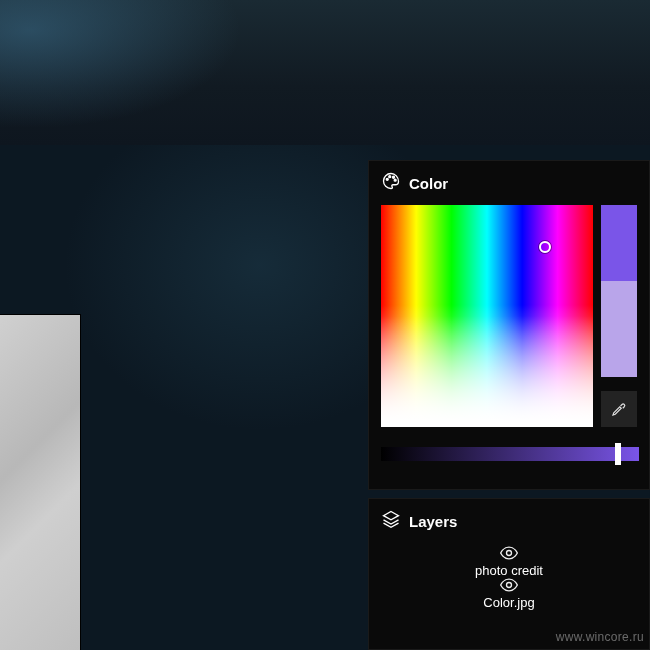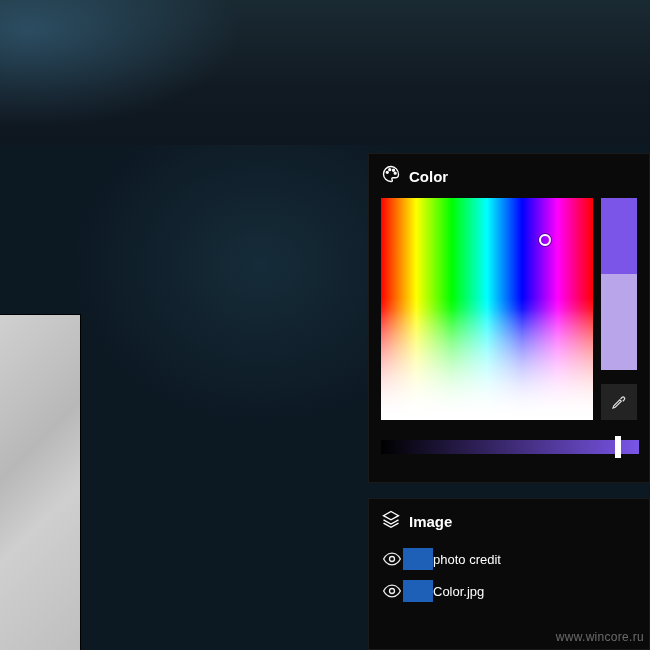--- a/index.html
+++ b/index.html
@@ -24,21 +24,21 @@
     box-shadow:0 0 0 1px #000;
     filter:contrast(1) brightness(1);
   }
 
   
   .panel {
     position:absolute; right:0; width:282px;
     background:#0a0a0a; border:1px solid #1a1a1a;
     padding:10px 12px 12px 12px;
   }
-  .panel.color { top:153px; height:330px; }
+  .panel.color { top:160px; height:330px; }
   .panel.layers { top:498px; height:152px; }
 
   .panel-title-row { display:flex; align-items:center; gap:8px; margin-bottom:10px; }
   .panel-title { color:#fff; font-weight:600; font-size:15px; }
 
   
   .picker-row { display:flex; gap:8px; }
   .picker {
     width:212px; height:222px; position:relative;
     background:
@@ -73,21 +73,21 @@
   .slider-track {
     margin-top:20px; height:14px; width:258px; position:relative;
     background:linear-gradient(90deg,#000 0%, #7a55e8 100%);
   }
   .slider-thumb {
     position:absolute; top:-4px; width:6px; height:22px; background:#fff;
     left:234px;
   }
 
   
-  .layer-row { display:flex; align-items:center; height:32px; }
+  .layer-row { display:flex; align-items:center; height:32px;flex-direction:column; }
   .layer-row .vis { width:22px; display:flex; justify-content:center; }
   .layer-row .vis svg{ width:20px; height:20px; stroke:#eee; fill:none; stroke-width:1.6; }
   .layer-row.hidden .vis svg{ opacity:0.85; }
   .layer-thumb { width:30px; height:22px; background:#1e60b8; }
   .layer-name { color:#fff; font-size:13px; }
 
   .watermark{
     position:absolute; right:6px; bottom:6px; color:rgba(200,200,200,0.5);
     font-size:12px; letter-spacing:0.3px;
   }
@@ -140,21 +140,21 @@
 
 <div class="panel layers">
   <div class="panel-title-row">
     <span>
       <svg class="icon-layers" viewBox="0 0 24 24" fill="none" stroke="#fff" stroke-width="1.6">
         <path d="M12 3l9 5-9 5-9-5 9-5z"></path>
         <path d="M3 13l9 5 9-5"></path>
         <path d="M3 17l9 5 9-5"></path>
       </svg>
     </span>
-    <span class="panel-title">Image</span>
+    <span class="panel-title">Layers</span>
   </div>
 
   <div class="layer-row">
     <span class="vis">
       <svg viewBox="0 0 24 24">
           <path d="M2 12s3.5-7 10-7 10 7 10 7-3.5 7-10 7S2 12 2 12z"></path>
           <circle cx="12" cy="12" r="3"></circle>
         </svg>
     </span>
     <div class="layer-thumb"></div>

